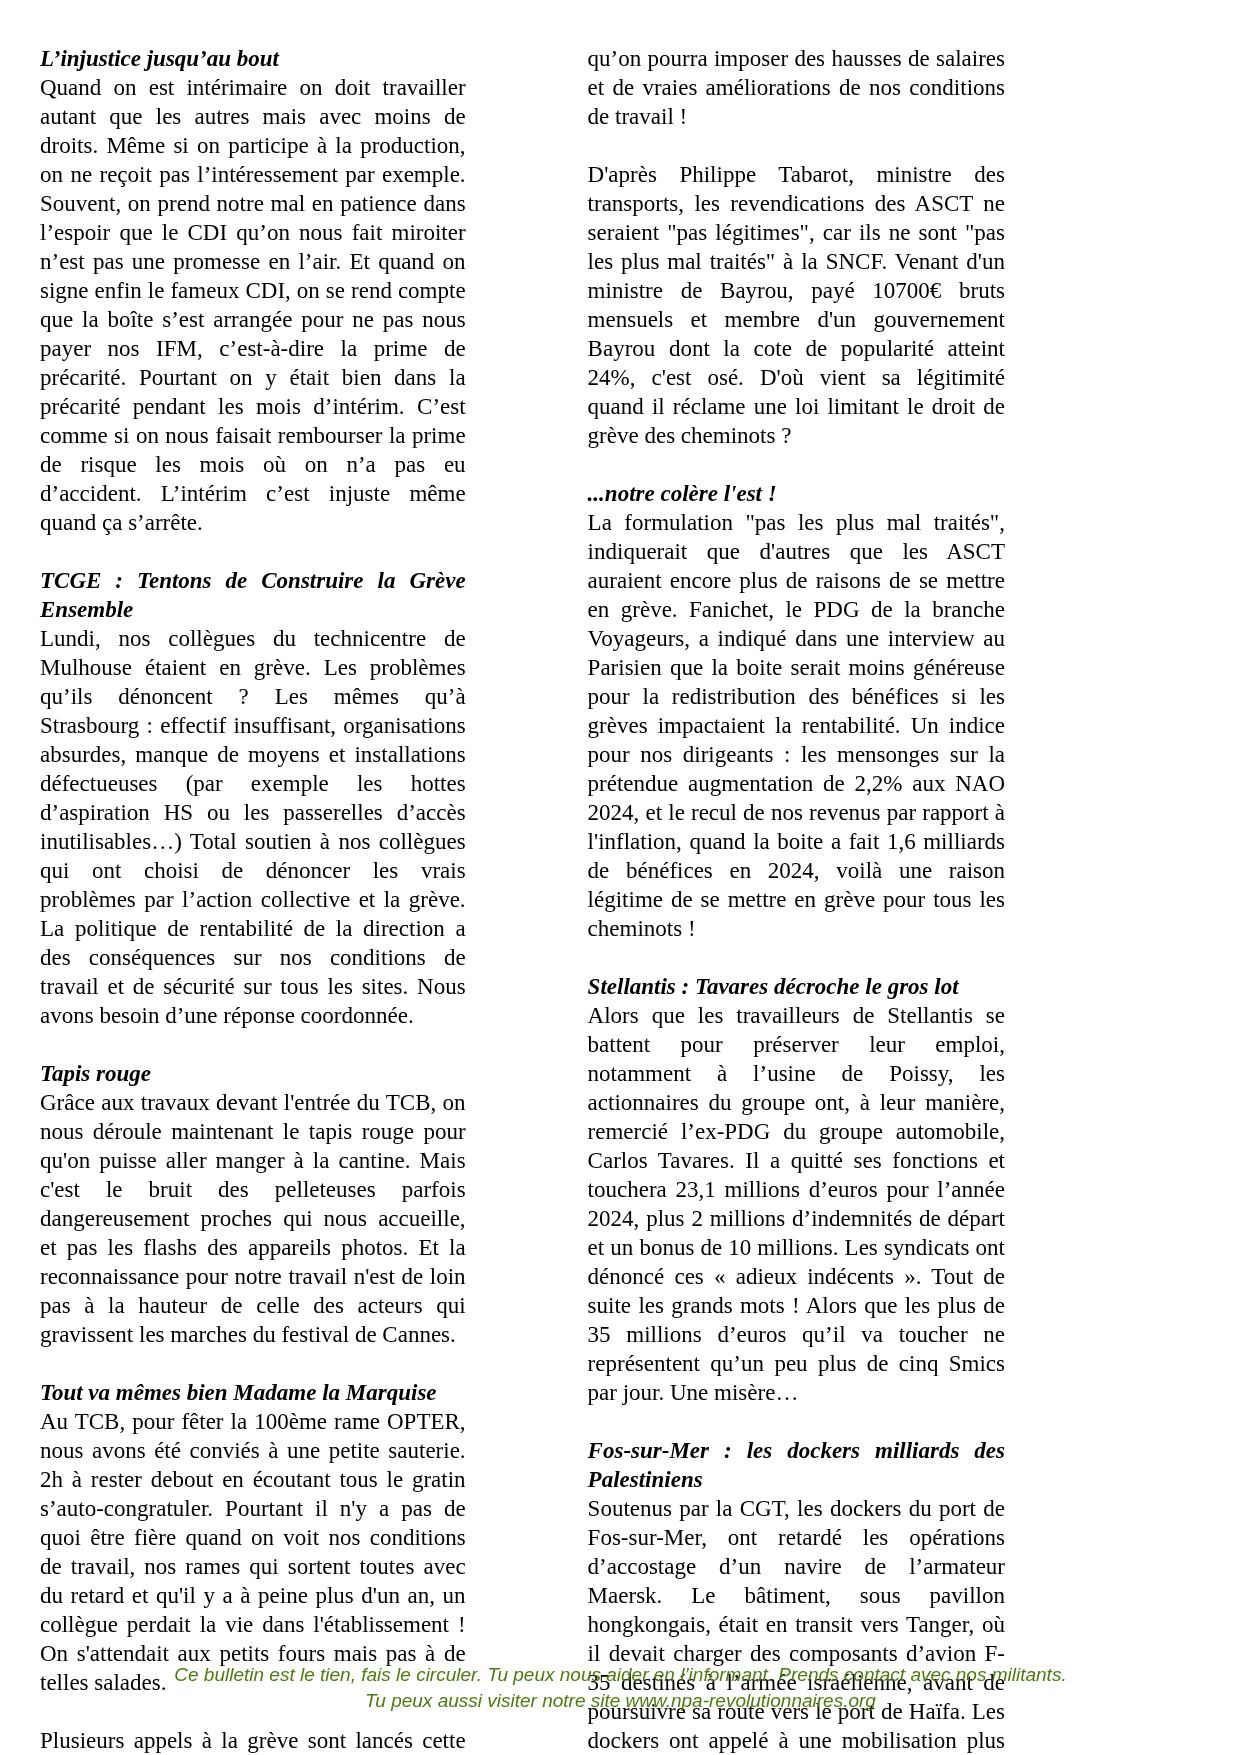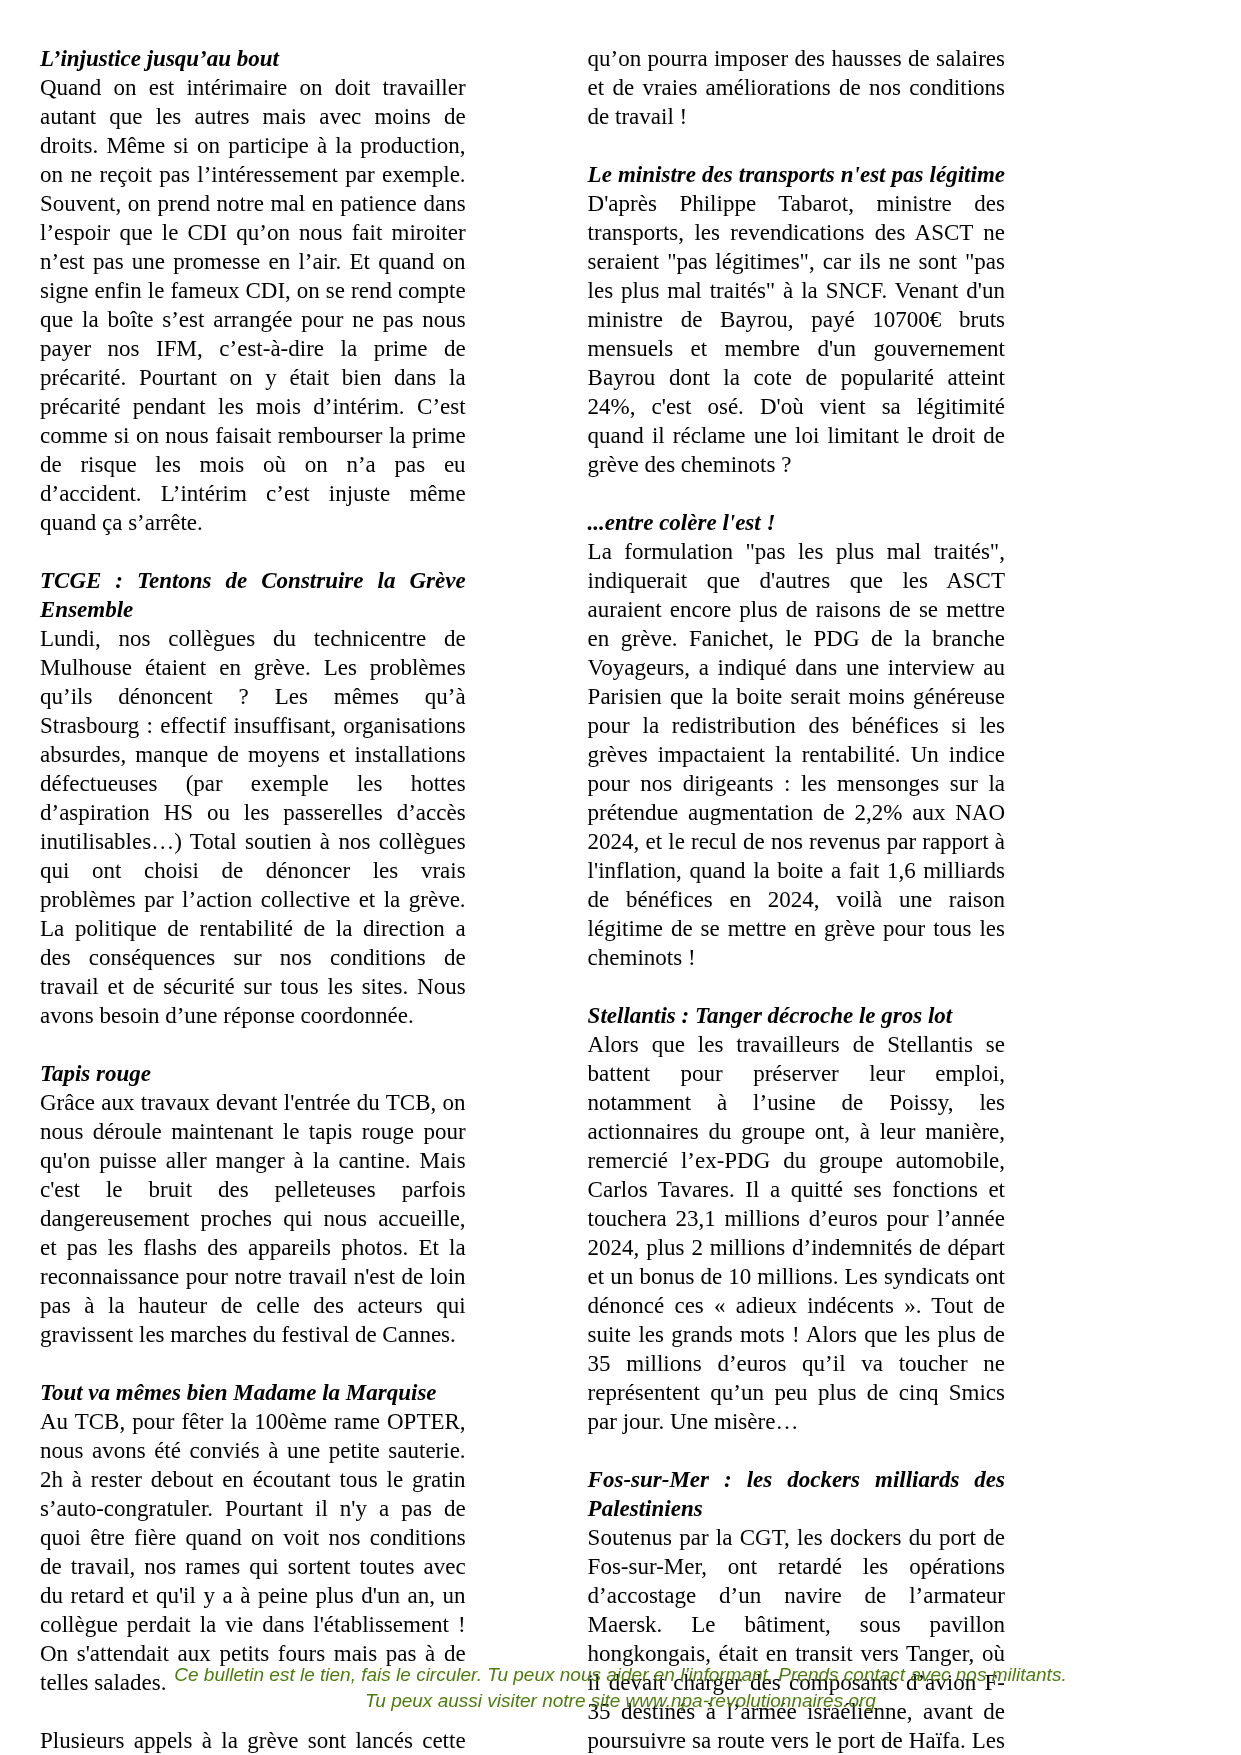--- a/index.html
+++ b/index.html
@@ -76,29 +76,28 @@
         </div>
         <div class="article">
           <p class="body">Plusieurs appels à la grève sont lancés cette semaine-là. Ils sont dispersés, et les divisions entre syndicats ou entre métiers n’aident pas. Mais ce n’est pas une raison pour rester spectateurs ! Il faut se saisir de cette journée comme d’une étape pour construire un mouvement inter-catégories. C’est en se mobilisant tous ensemble</p>
         </div>
       </div>
     <div class="col col-right" id="col-right">
         <div class="article">
           <p class="body">qu’on pourra imposer des hausses de salaires et de vraies améliorations de nos conditions de travail !</p>
         </div>
         <div class="article">
-          <h2 class="heading stretch">Le ministre des transports n'est pas légitime</h2>
           <p class="body">D'après Philippe Tabarot, ministre des transports, les revendications des ASCT ne seraient "pas légitimes", car ils ne sont "pas les plus mal traités" à la SNCF. Venant d'un ministre de Bayrou, payé 10700€ bruts mensuels et membre d'un gouvernement Bayrou dont la cote de popularité atteint 24%, c'est osé. D'où vient sa légitimité quand il réclame une loi limitant le droit de grève des cheminots ?</p>
         </div>
         <div class="article">
-          <h2 class="heading">...entre colère l'est !</h2>
+          <h2 class="heading">...notre colère l'est !</h2>
           <p class="body">La formulation "pas les plus mal traités", indiquerait que d'autres que les ASCT auraient encore plus de raisons de se mettre en grève. Fanichet, le PDG de la branche Voyageurs, a indiqué dans une interview au Parisien que la boite serait moins généreuse pour la redistribution des bénéfices si les grèves impactaient la rentabilité. Un indice pour nos dirigeants : les mensonges sur la prétendue augmentation de 2,2% aux NAO 2024, et le recul de nos revenus par rapport à l'inflation, quand la boite a fait 1,6 milliards de bénéfices en 2024, voilà une raison légitime de se mettre en grève pour tous les cheminots !</p>
         </div>
         <div class="article">
-          <h2 class="heading">Stellantis : Tanger décroche le gros lot</h2>
+          <h2 class="heading">Stellantis : Tavares décroche le gros lot</h2>
           <p class="body">Alors que les travailleurs de Stellantis se battent pour préserver leur emploi, notamment à l’usine de Poissy, les actionnaires du groupe ont, à leur manière, remercié l’ex-PDG du groupe automobile, Carlos Tavares. Il a quitté ses fonctions et touchera 23,1 millions d’euros pour l’année 2024, plus 2 millions d’indemnités de départ et un bonus de 10 millions. Les syndicats ont dénoncé ces « adieux indécents ». Tout de suite les grands mots ! Alors que les plus de 35 millions d’euros qu’il va toucher ne représentent qu’un peu plus de cinq Smics par jour. Une misère…</p>
         </div>
         <div class="article">
           <h2 class="heading">Fos-sur-Mer : les dockers milliards des Palestiniens</h2>
           <p class="body">Soutenus par la CGT, les dockers du port de Fos-sur-Mer, ont retardé les opérations d’accostage d’un navire de l’armateur Maersk. Le bâtiment, sous pavillon hongkongais, était en transit vers Tanger, où il devait charger des composants d’avion F-35 destinés à l’armée israélienne, avant de poursuivre sa route vers le port de Haïfa. Les dockers ont appelé à une mobilisation plus large, incitant les travailleurs portuaires et les syndicats dans d’autres pays, notamment en Espagne, au Maroc et en Turquie, à bloquer l’accostage des navires spécialisés dans le transport de matériel de guerre à destination d’Israël.</p>
         </div>
       </div>
   </div>
   <div class="footer">
     <div>Ce bulletin est le tien, fais le circuler. Tu peux nous aider en l’informant. Prends contact avec nos militants.</div>

